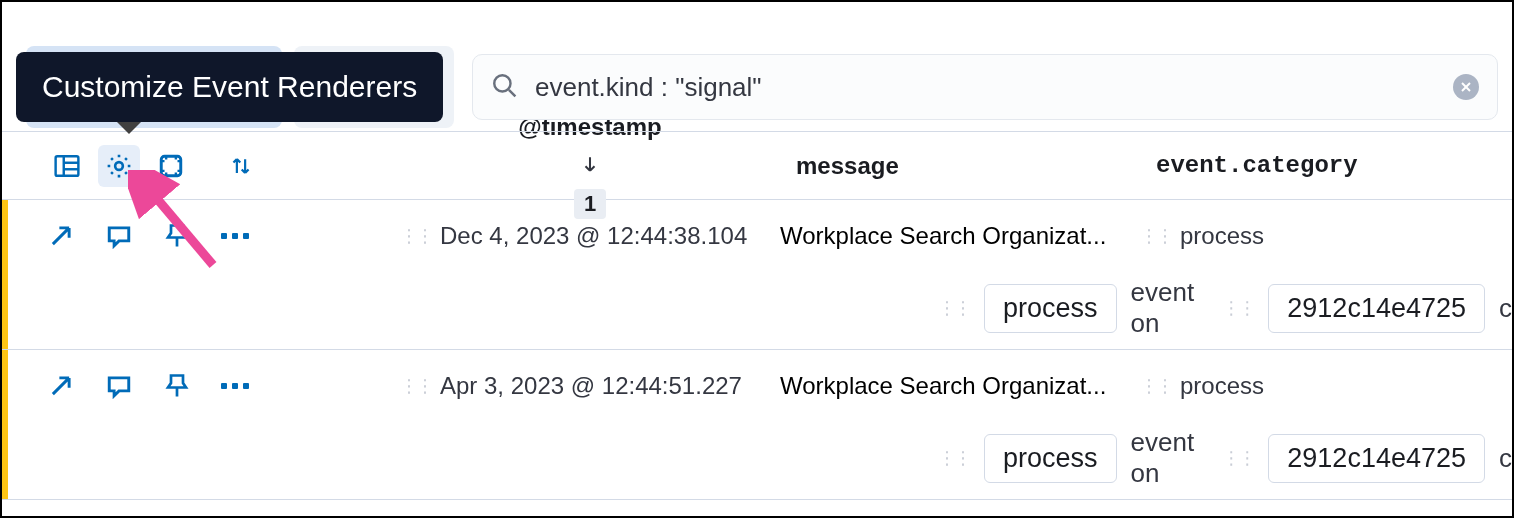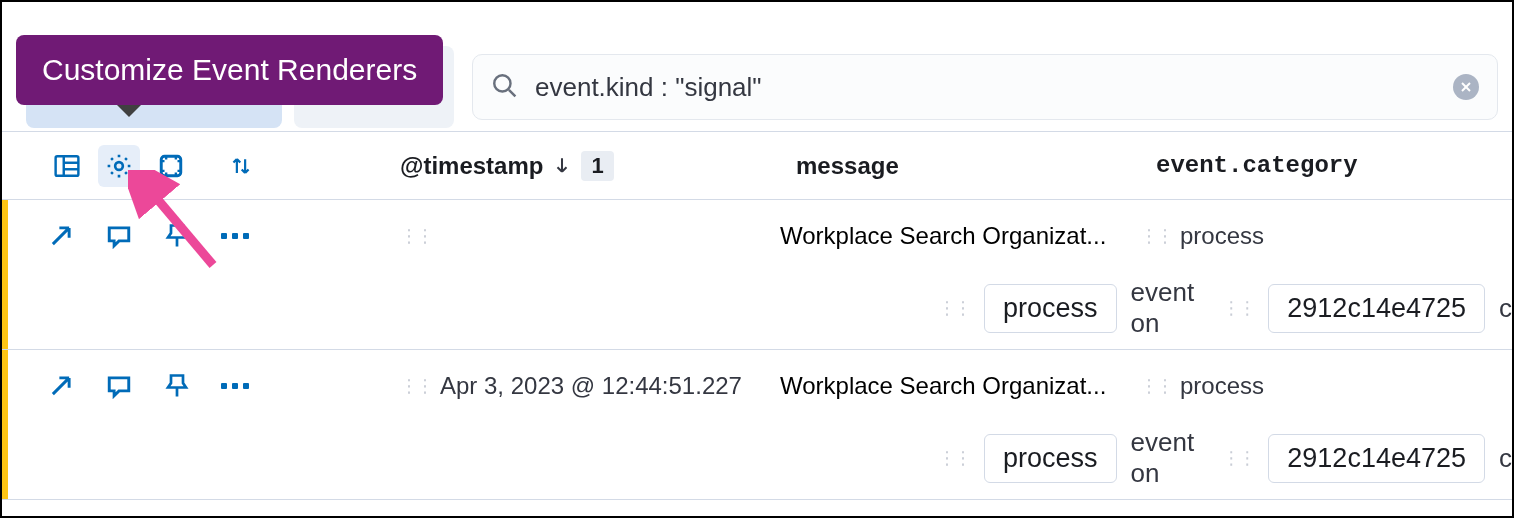--- a/index.html
+++ b/index.html
@@ -56,23 +56,23 @@
 .search-bar .query-text { color: #343741; font-size: 26px; flex: 1; }
 .search-bar .clear-btn {
   width: 26px; height: 26px; border-radius: 50%;
   background: #abb4c4; display: flex; align-items: center; justify-content: center;
   color: #fff; font-weight: bold; font-size: 15px; cursor: pointer;
 }
 
 
 .tooltip {
   position: absolute;
-  top: 33px;
+  top: 50px;
   left: 14px;
-  background: #701a75;
+  background: #0f172a;
   color: #fff;
   padding: 18px 26px;
   font-size: 30px;
   border-radius: 8px;
   white-space: nowrap;
   z-index: 50;
 }
 .tooltip::after {
   content: "";
   position: absolute;
@@ -108,21 +108,21 @@
 .tool-btn.active { background: #e6eef9; }
 
 .col-headers {
   flex: 1;
   display: flex;
   align-items: center;
   font-size: 24px;
   font-weight: 600;
   color: #1a1c21;
 }
-.col-timestamp { width: 380px; display: flex; align-items: center; gap: 10px; }
+.col-timestamp { width: 380px; display: flex; align-items: center; gap: 10px; flex-direction: column; }
 .col-message { width: 360px; margin-left: 16px; }
 .col-category { flex: 1; font-family: Liberation Mono, monospace; }
 .sort-badge {
   background: #e9edf3;
   padding: 2px 10px;
   border-radius: 4px;
   font-size: 22px;
   font-weight: 600;
 }
 .sort-arrow { color: #343741; }
@@ -294,20 +294,21 @@
           <span class="action-icon">
             <span class="more-dots">
                 <span></span>
                 <span></span>
                 <span></span>
               </span>
           </span>
         </div>
         <div class="cell-timestamp">
           <span class="drag-handle">⋮⋮</span>
+          <span>Dec 4, 2023 @ 12:44:38.104</span>
         </div>
         <div class="cell-message">Workplace Search Organizat...</div>
         <div class="cell-category">
           <span class="drag-handle">⋮⋮</span>
           <span>process</span>
         </div>
       </div>
       <div class="renderer-line">
         <span class="drag-handle">⋮⋮</span>
         <span class="pill">process</span>

